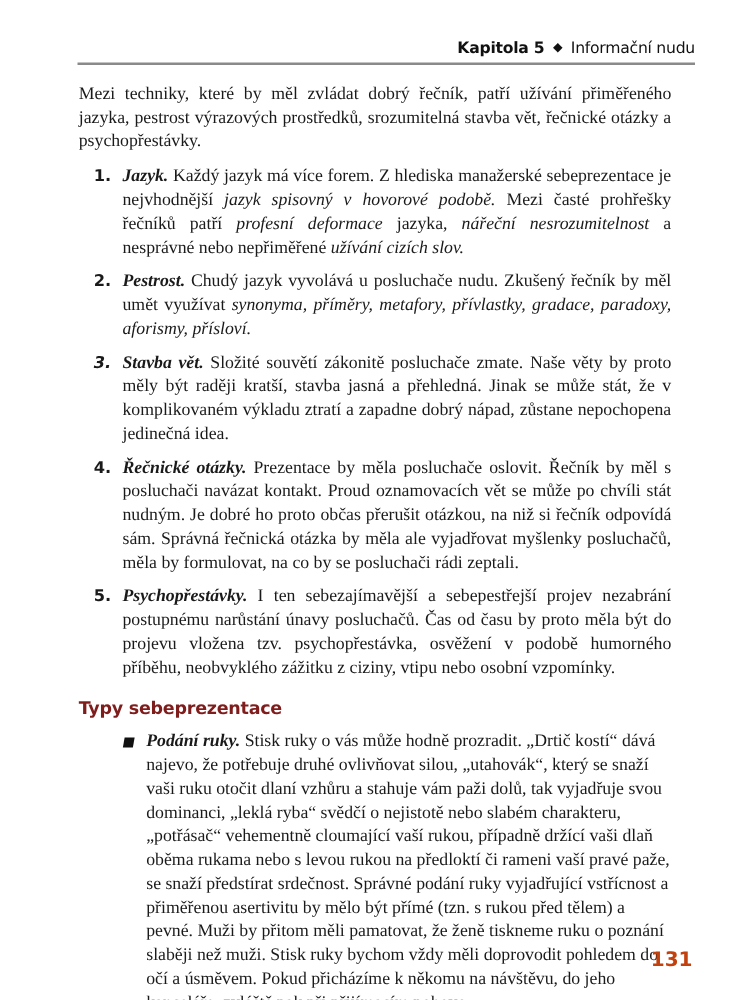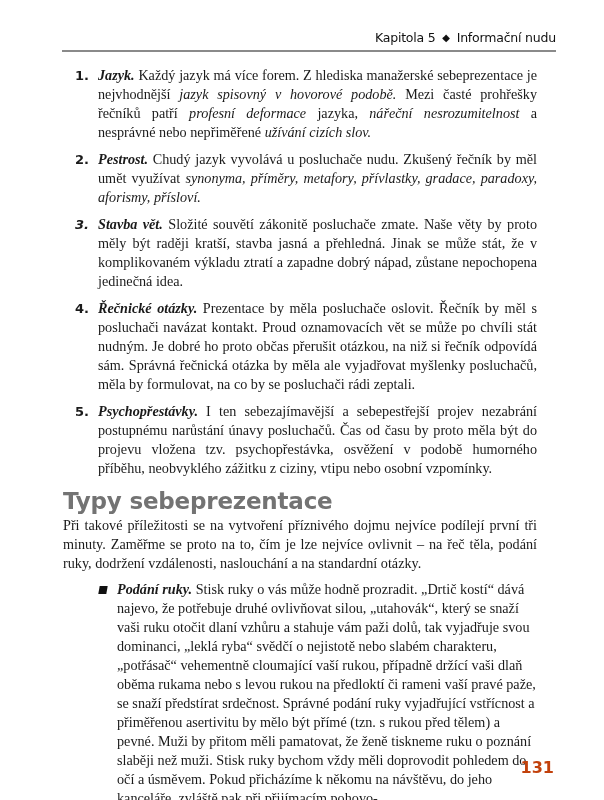--- a/index.html
+++ b/index.html
@@ -3,41 +3,41 @@
   <meta charset="utf-8">
   <style>
     html, body { margin: 0; padding: 0; background: #ffffff; }
     body { width: 604px; height: 800px; position: relative; overflow: hidden; color: #1a1a1a; }
     .page { position: absolute; left: 0; top: 0; width: 604px; height: 800px; background: #fff; }
     .running-head {
       position: absolute; right: 48px; top: 30px;
       font-family: "DejaVu Sans", sans-serif; font-size: 12.5px; color: #111;
       letter-spacing: -0.2px;
     }
-    .running-head .chap { font-weight: normal; }
+    .running-head .chap { font-weight: bold; }
     .running-head .diamond { font-size: 10px; margin: 0 3px; position: relative; top: -1px; }
     .head-rule { position: absolute; left: 62px; top: 50px; width: 494px; height: 2px; background: #8a8a8a; }
 
     .body-text {
       position: absolute; left: 63px; top: 66px; width: 474px;
       font-family: "Liberation Serif", serif; font-size: 14.2px; line-height: 19px;
       text-align: justify;
     }
     .body-text p { margin: 0; }
     .intro { margin-bottom: 9px !important; }
     .num-list { margin: 0; padding: 0; list-style: none; }
     .num-list li { position: relative; padding-left: 35px; margin-bottom: 8px; }
     .num-list .num { position: absolute; left: 12px; top: 0; font-weight: bold; font-family: "DejaVu Sans", sans-serif; font-size: 13px; }
     .num-list .num.it { font-style: italic; }
     .term { font-weight: bold; font-style: italic; }
     em { font-style: italic; }
 
     .h2 {
-      font-family: "DejaVu Sans", sans-serif; font-weight: bold; font-size: 23px;
-      margin: 14px 0 5px 0 !important; letter-spacing: -0.2px; color: #737373;
+      font-family: "DejaVu Sans", sans-serif; font-weight: bold; font-size: 14px;
+      margin: 14px 0 5px 0 !important; letter-spacing: -0.2px; color: #7f1d1d;
     }
     .h3 {
       font-family: "DejaVu Sans", sans-serif; font-weight: bold; font-size: 12.5px;
       margin: 12px 0 5px 0 !important; color: #0c0c0c;
     }
     .bullet-list { margin: 7px 0 0 0; padding: 0; list-style: none; }
     .bullet-list li { position: relative; padding-left: 54px; text-align: left; }
     .bullet-list .sq {
       position: absolute; left: 36px; top: 6px; width: 8px; height: 8px; background: #111;
       transform: skewX(-10deg);
@@ -58,20 +58,21 @@
 <div class="page">
 
   <div class="running-head">
     <span class="chap">Kapitola 5</span>
     <span class="diamond">◆</span>
     <span>Informační nudu</span>
   </div>
   <div class="head-rule"></div>
 
   <div class="body-text">
+    <p class="intro">Mezi techniky, které by měl zvládat dobrý řečník, patří užívání přiměřeného jazyka, pestrost výrazových prostředků, srozumitelná stavba vět, řečnické otázky a psychopřestávky.</p>
 
     <ol class="num-list">
       <li>
         <span class="num">1.</span><span class="term">Jazyk.</span><span> Každý jazyk má více forem. Z hlediska manažerské sebeprezentace je nejvhodnější </span><em>jazyk spisovný v hovorové podobě.</em><span> Mezi časté prohřešky řečníků patří </span><em>profesní deformace</em><span> jazyka, </span><em>nářeční nesrozumitelnost</em><span> a nesprávné nebo nepřiměřené </span><em>užívání cizích slov.</em>
       </li>
       <li>
         <span class="num">2.</span><span class="term">Pestrost.</span><span> Chudý jazyk vyvolává u posluchače nudu. Zkušený řečník by měl umět využívat </span><em>synonyma, příměry, metafory, přívlastky, gradace, paradoxy, aforismy, přísloví.</em>
       </li>
       <li>
         <span class="num it">3.</span><span class="term">Stavba vět.</span><span>  Složité souvětí zákonitě posluchače zmate. Naše věty by proto měly být raději kratší, stavba jasná a přehledná. Jinak se může stát, že v komplikovaném výkladu ztratí a zapadne dobrý nápad, zůstane nepochopena jedinečná idea.</span>
@@ -79,21 +80,20 @@
       <li>
         <span class="num">4.</span><span class="term">Řečnické otázky.</span><span> Prezentace by měla posluchače oslovit. Řečník by měl s posluchači navázat kontakt. Proud oznamovacích vět se může po chvíli stát nudným. Je dobré ho proto občas přerušit otázkou, na niž si řečník odpovídá sám. Správná řečnická otázka by měla ale vyjadřovat myšlenky posluchačů, měla by formulovat, na co by se posluchači rádi zeptali.</span>
       </li>
       <li>
         <span class="num">5.</span><span class="term">Psychopřestávky.</span><span>  I ten sebezajímavější a sebepestřejší projev nezabrání postupnému narůstání únavy posluchačů. Čas od času by proto měla být do projevu vložena tzv. psychopřestávka, osvěžení v podobě humorného příběhu, neobvyklého zážitku z ciziny, vtipu nebo osobní vzpomínky.</span>
       </li>
     </ol>
 
     <p class="h2">Typy sebeprezentace</p>
 
-    <p>Při takové příležitosti se na vytvoření příznivého dojmu nejvíce podílejí první tři minuty. Zaměřme se proto na to, čím je lze nejvíce ovlivnit – na řeč těla, podání ruky, dodržení vzdálenosti, naslouchání a na standardní otázky.</p>
 
     <ul class="bullet-list">
       <li>
         <span class="sq"></span><span class="term">Podání ruky.</span><span> Stisk ruky o vás může hodně prozradit. „Drtič kostí“ dává najevo, že potřebuje druhé ovlivňovat silou, „utahovák“, který se snaží vaši ruku otočit dlaní vzhůru a stahuje vám paži dolů, tak vyjadřuje svou dominanci, „leklá ryba“ svědčí o nejistotě nebo slabém charakteru, „potřásač“ vehementně cloumající vaší rukou, případně držící vaši dlaň oběma rukama nebo s levou rukou na předloktí či rameni vaší pravé paže, se snaží předstírat srdečnost. Správné podání ruky vyjadřující vstřícnost a přiměřenou asertivitu by mělo být přímé (tzn. s rukou před tělem) a pevné. Muži by přitom měli pamatovat, že ženě tiskneme ruku o poznání slaběji než muži. Stisk ruky bychom vždy měli doprovodit pohledem do očí a úsměvem. Pokud přicházíme k někomu na návštěvu, do jeho kanceláře, zvláště pak při přijímacím pohovo-</span>
       </li>
     </ul>
   </div>
 
   <div class="footer-right">131</div>
 </div>

